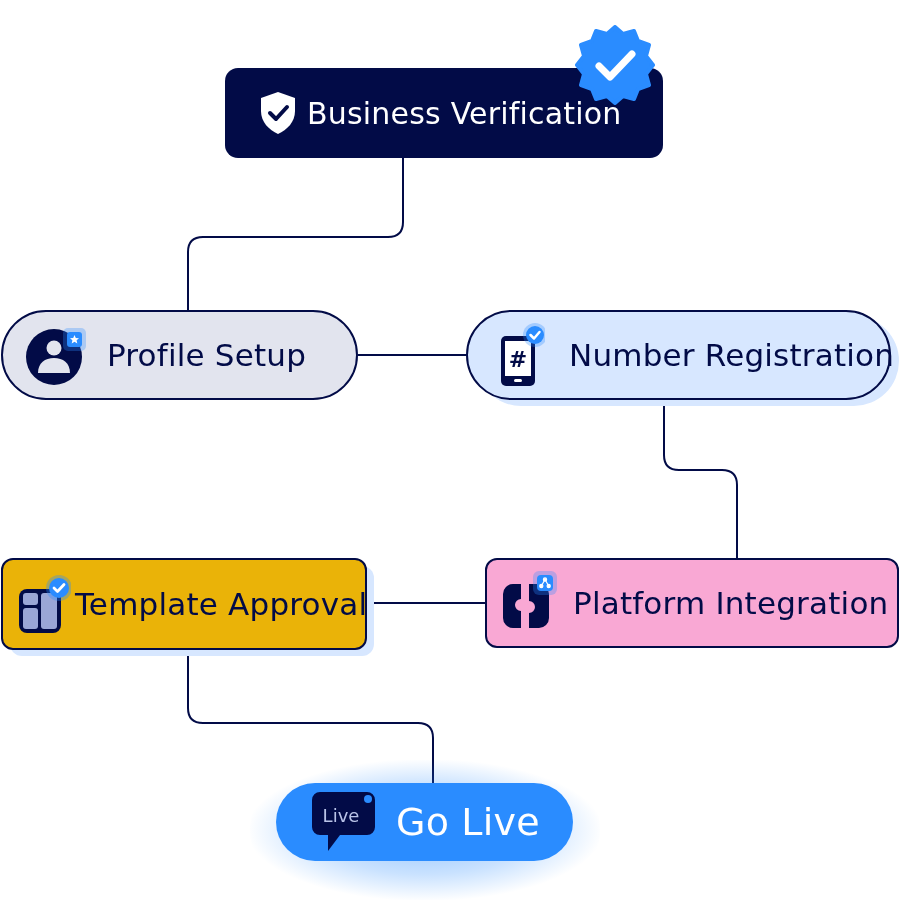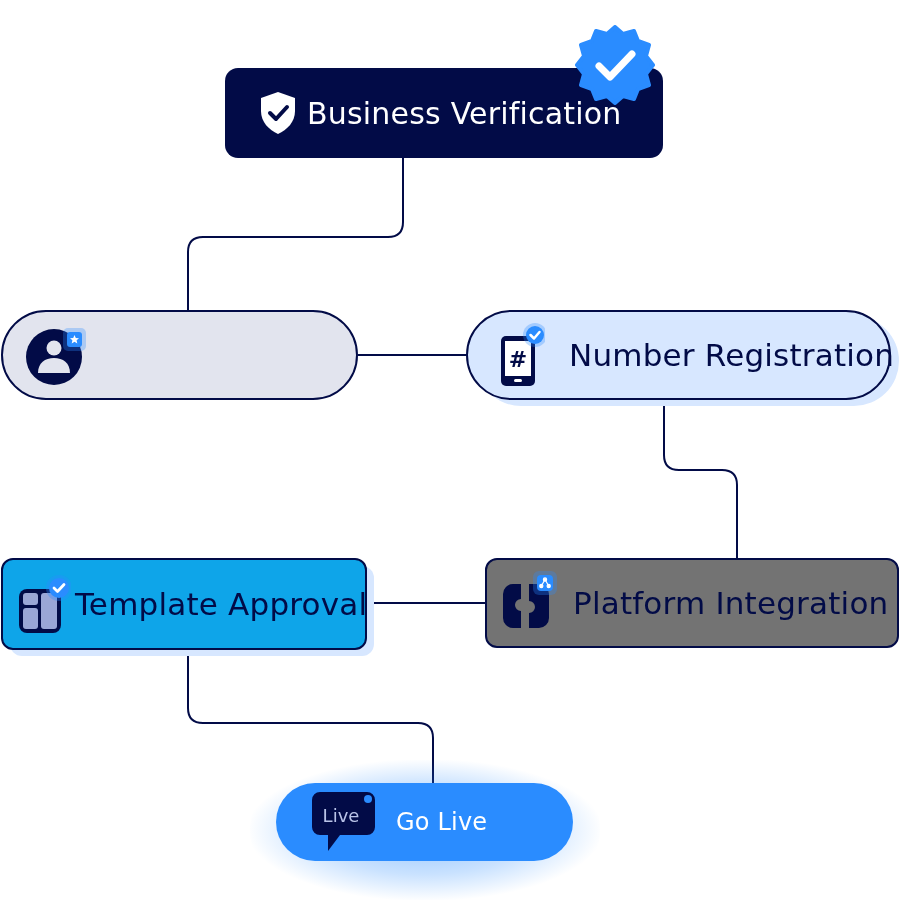--- a/index.html
+++ b/index.html
@@ -17,31 +17,31 @@
     #n-ps { left: 1px; top: 310px; width: 357px; height: 90px; background: #e2e4ee; border: 2px solid #020b47; border-radius: 45px; padding-left: 22px; }
     #n-ps .label { margin-left: 20px; }
 
     
     #n-nr-shadow { position: absolute; left: 476px; top: 316px; width: 423px; height: 90px; background: #d7e7ff; border-radius: 45px; }
     #n-nr { left: 466px; top: 310px; width: 425px; height: 90px; background: #d7e7ff; border: 2px solid #020b47; border-radius: 45px; padding-left: 31px; }
     #n-nr .label { margin-left: 24px; }
 
     
     #n-ta-shadow { position: absolute; left: 10px; top: 566px; width: 364px; height: 90px; background: #d7e7ff; border-radius: 12px; }
-    #n-ta { left: 1px; top: 558px; width: 366px; height: 92px; background: #0ea5e9; border: 2px solid #020b47; border-radius: 12px; padding-left: 14px; }
+    #n-ta { left: 1px; top: 558px; width: 366px; height: 92px; background: #eab308; border: 2px solid #020b47; border-radius: 12px; padding-left: 14px; }
     #n-ta .label { margin-left: 4px; }
 
     
-    #n-pi { left: 485px; top: 558px; width: 414px; height: 90px; background: #737373; border: 2px solid #020b47; border-radius: 12px; padding-left: 12px; }
+    #n-pi { left: 485px; top: 558px; width: 414px; height: 90px; background: #f9a8d4; border: 2px solid #020b47; border-radius: 12px; padding-left: 12px; }
     #n-pi .label { margin-left: 16px; }
 
     
     #glow { position: absolute; left: 250px; top: 760px; width: 350px; height: 140px; border-radius: 70px; background: radial-gradient(ellipse at center, rgba(42,140,255,0.55) 0%, rgba(42,140,255,0.25) 45%, rgba(42,140,255,0) 72%); }
     #n-gl { left: 276px; top: 783px; width: 297px; height: 78px; background: #2a8cff; border-radius: 45px; color: #fff; padding-left: 36px; }
-    #n-gl .label { margin-left: 18px; font-size: 24px; }
+    #n-gl .label { margin-left: 18px; font-size: 38px; }
 
     .icon { position: relative; flex: 0 0 auto; }
     .icon svg { display: block; }
   </style>
 </head>
 <body>
 
 <svg id="connectors" viewBox="0 0 900 900">
   <path d="M403 158 V222 Q403 237 388 237 H203 Q188 237 188 252 V310" fill="none" stroke="#020b47" stroke-width="2"></path>
   <path d="M358 355 H466" fill="none" stroke="#020b47" stroke-width="2"></path>
@@ -70,20 +70,21 @@
   <span class="icon">
     <svg width="62" height="62" viewBox="0 0 62 62">
       <circle cx="29" cy="33" r="28" fill="#020b47"></circle>
       <circle cx="29" cy="24" r="7.5" fill="#e2e4ee"></circle>
       <path d="M13 49 C13 39 20 34 29 34 C38 34 45 39 45 49 Z" fill="#e2e4ee"></path>
       <rect x="38" y="4" width="23" height="23" rx="5" fill="#2a8cff" opacity="0.3"></rect>
       <rect x="42" y="8" width="15" height="15" rx="3" fill="#2a8cff"></rect>
       <path d="M49.5 11 L50.8 14 L54 14.2 L51.6 16.3 L52.3 19.4 L49.5 17.7 L46.7 19.4 L47.4 16.3 L45 14.2 L48.2 14 Z" fill="#ffffff"></path>
     </svg>
   </span>
+  <span class="label">Profile Setup</span>
 </div>
 
 <div id="n-nr-shadow"></div>
 <div class="node" id="n-nr">
   <span class="icon">
     <svg width="46" height="66" viewBox="0 0 46 66">
       <rect x="2" y="14" width="34" height="50" rx="5" fill="#020b47"></rect>
       <rect x="6" y="19" width="26" height="35" fill="#ffffff"></rect>
       <rect x="15" y="57" width="8" height="3" rx="1.5" fill="#ffffff"></rect>
       <text x="19" y="45" text-anchor="middle" font-family="DejaVu Sans, sans-serif" font-weight="bold" font-size="22" fill="#020b47">#</text>

